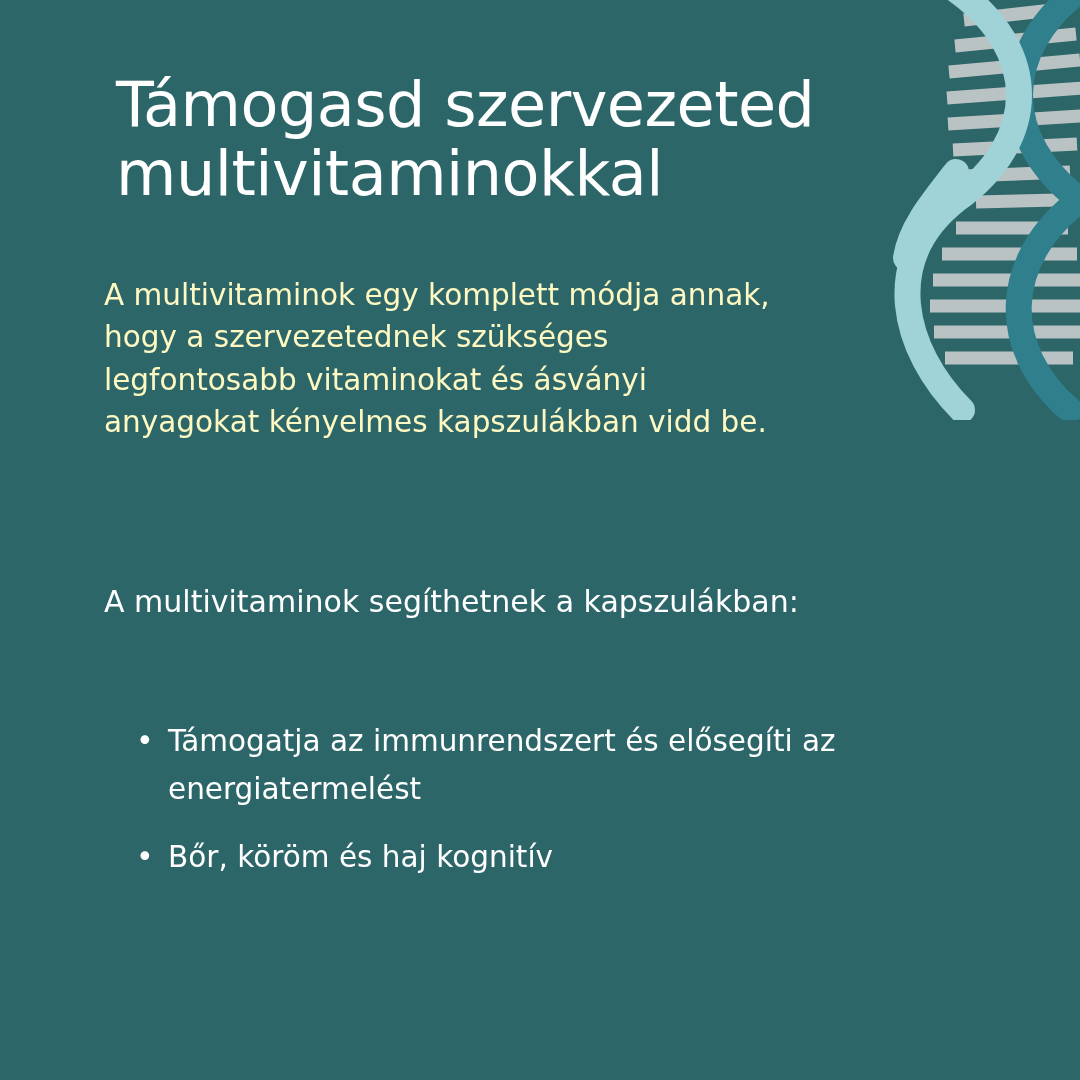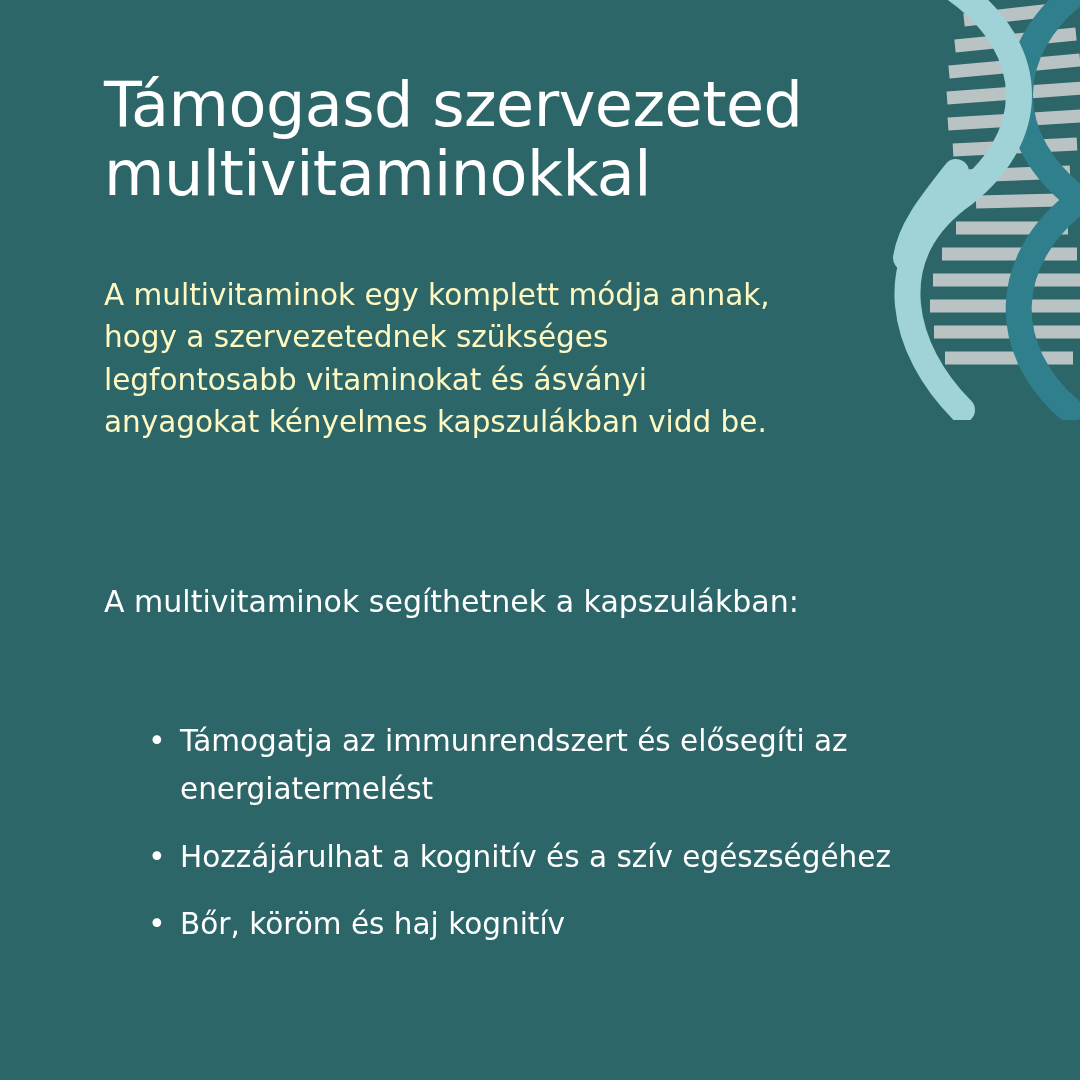--- a/index.html
+++ b/index.html
@@ -35,21 +35,21 @@
     position: absolute;
     left: 104px;
     top: 0;
     width: 880px;
     height: 1080px;
   }
 
   .title {
     position: absolute;
     top: 70px;
-    left: 0;
+    left: 12px;
     width: 830px;
     color: #ffffff;
     font-size: 62px;
     line-height: 1.12;
     font-weight: 400;
     letter-spacing: -0.5px;
   }
 
   .intro {
     position: absolute;
@@ -69,21 +69,21 @@
     width: 720px;
     color: #ffffff;
     font-size: 30px;
     line-height: 1.46;
     font-weight: 400;
   }
 
   .benefits {
     position: absolute;
     top: 718px;
-    left: 38px;
+    left: 26px;
     width: 790px;
     list-style: none;
   }
   .benefits li {
     position: relative;
     color: #ffffff;
     font-size: 29.5px;
     line-height: 1.62;
     padding-left: 38px;
     margin-bottom: 20px;
@@ -134,18 +134,17 @@
   <div class="content">
 
     <h1 class="title">Támogasd szervezeted multivitaminokkal</h1>
 
     <p class="intro">A multivitaminok egy komplett módja annak, hogy a szervezetednek szükséges legfontosabb vitaminokat és ásványi anyagokat kényelmes kapszulákban vidd be.</p>
 
     <p class="lead">A multivitaminok segíthetnek a kapszulákban:</p>
 
     <ul class="benefits">
       <li>Támogatja az immunrendszert és elősegíti az energiatermelést</li>
-      <li>Hozzájárulhat a kognitív és a szív egészségéhez</li>
       <li>Bőr, köröm és haj kognitív</li>
     </ul>
 
   </div>
 </div>
 
 </body></html>

